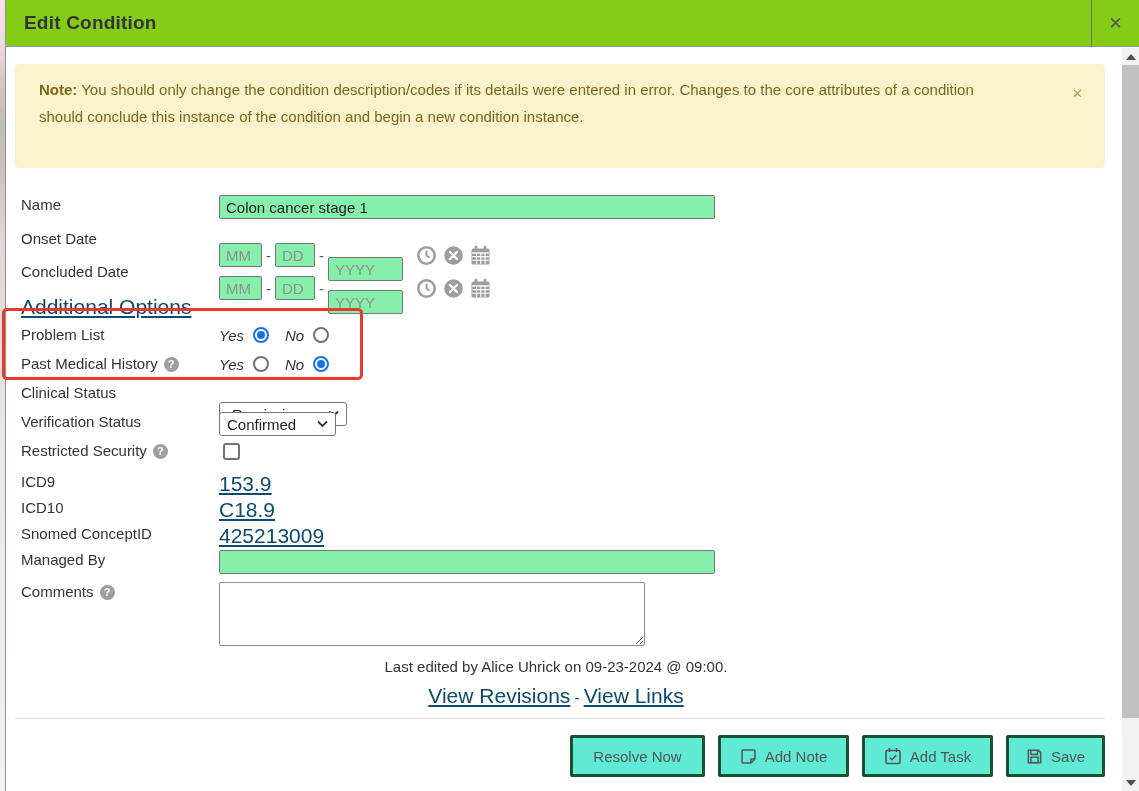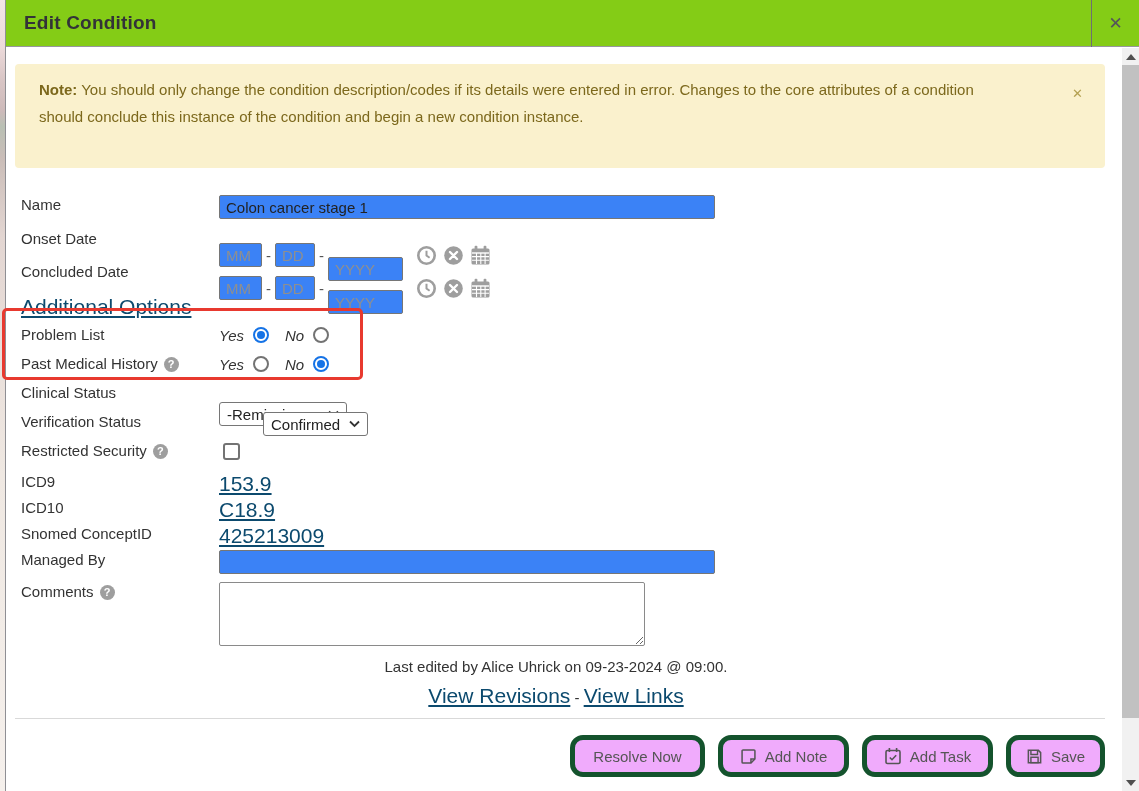--- a/index.html
+++ b/index.html
@@ -88,21 +88,21 @@
   .flabel {
     width: 198px; flex: 0 0 198px; font-size: 15px; color: #333;
     display: flex; align-items: center; gap: 6px; line-height: 20px;
   }
   .ctrl { display: flex; align-items: center; }
 
   input[type="text"] {
     font-family: "Liberation Sans", "DejaVu Sans", sans-serif;
     font-size: 15px; color: #222;
     border: 1px solid #767676; border-radius: 2px;
-    padding: 1px 6px; height: 24px; background: #3b82f6; outline: none;
+    padding: 1px 6px; height: 24px; background: #86efac; outline: none;
   }
   .name-input, .managed-input { width: 496px; border-color: #1a1a1a; }
 
   .date-group { display: flex; align-items: center; gap: 5px; }
   .date-mm { width: 43px; height: 25px; color: #8a8a8a; }
   .date-dd { width: 40px; height: 25px; }
   .date-yyyy { width: 75px; height: 25px; margin-top: 28px; }
   .date-group input::placeholder { color: #8f8f8f; opacity: 1; }
   .date-sep { color: #555; font-size: 15px; margin: 0 -1px; }
   .date-icons { display: flex; align-items: center; gap: 6px; margin-left: 8px; }
@@ -128,21 +128,21 @@
   .radio-row .gap { width: 16px; }
 
   
   .select {
     height: 24px; border: 1px solid #767676; border-radius: 3px;
     background: #fff; display: flex; align-items: center;
     justify-content: space-between; padding: 0 7px; cursor: pointer;
     font-size: 15px; color: #222;
   }
   .select-clinical { width: 128px; margin-top: 19px; }
-  .select-verification { width: 105px; margin-left: 44px; }
+  .select-verification { width: 117px; }
   .chevron { width: 11px; height: 8px; margin-left: 8px; flex: 0 0 auto; }
 
   
   .checkbox {
     width: 17px; height: 17px; border: 2px solid #737373; border-radius: 3px;
     background: #fff; display: inline-block; cursor: pointer;
   }
 
   
   .help {
@@ -164,22 +164,22 @@
     text-align: center; font-size: 15px; color: #333; }
   .viewlinks-line { position: absolute; left: 0; right: 17px; top: 636px;
     text-align: center; font-size: 15px; color: #333; }
 
   .footer-divider { position: absolute; left: 8px; right: 17px; top: 670px;
     height: 1px; background: #d9d9d9; }
 
   .button-row { position: absolute; right: 17px; top: 687px;
     display: flex; gap: 13px; }
   .btn {
-    height: 42px; background: #f0abfc; border: 5px solid #14532d;
-    border-radius: 13px; font-size: 15px; color: #555;
+    height: 42px; background: #5eead4; border: 3px solid #14532d;
+    border-radius: 2px; font-size: 15px; color: #555;
     display: flex; align-items: center; justify-content: center; gap: 8px;
     cursor: pointer; font-family: "Liberation Sans", "DejaVu Sans", sans-serif;
   }
   .btn svg { flex: 0 0 auto; }
   .btn-resolve { width: 135px; }
   .btn-addnote { width: 131px; }
   .btn-addtask { width: 131px; }
   .btn-save { width: 99px; }
 
   

